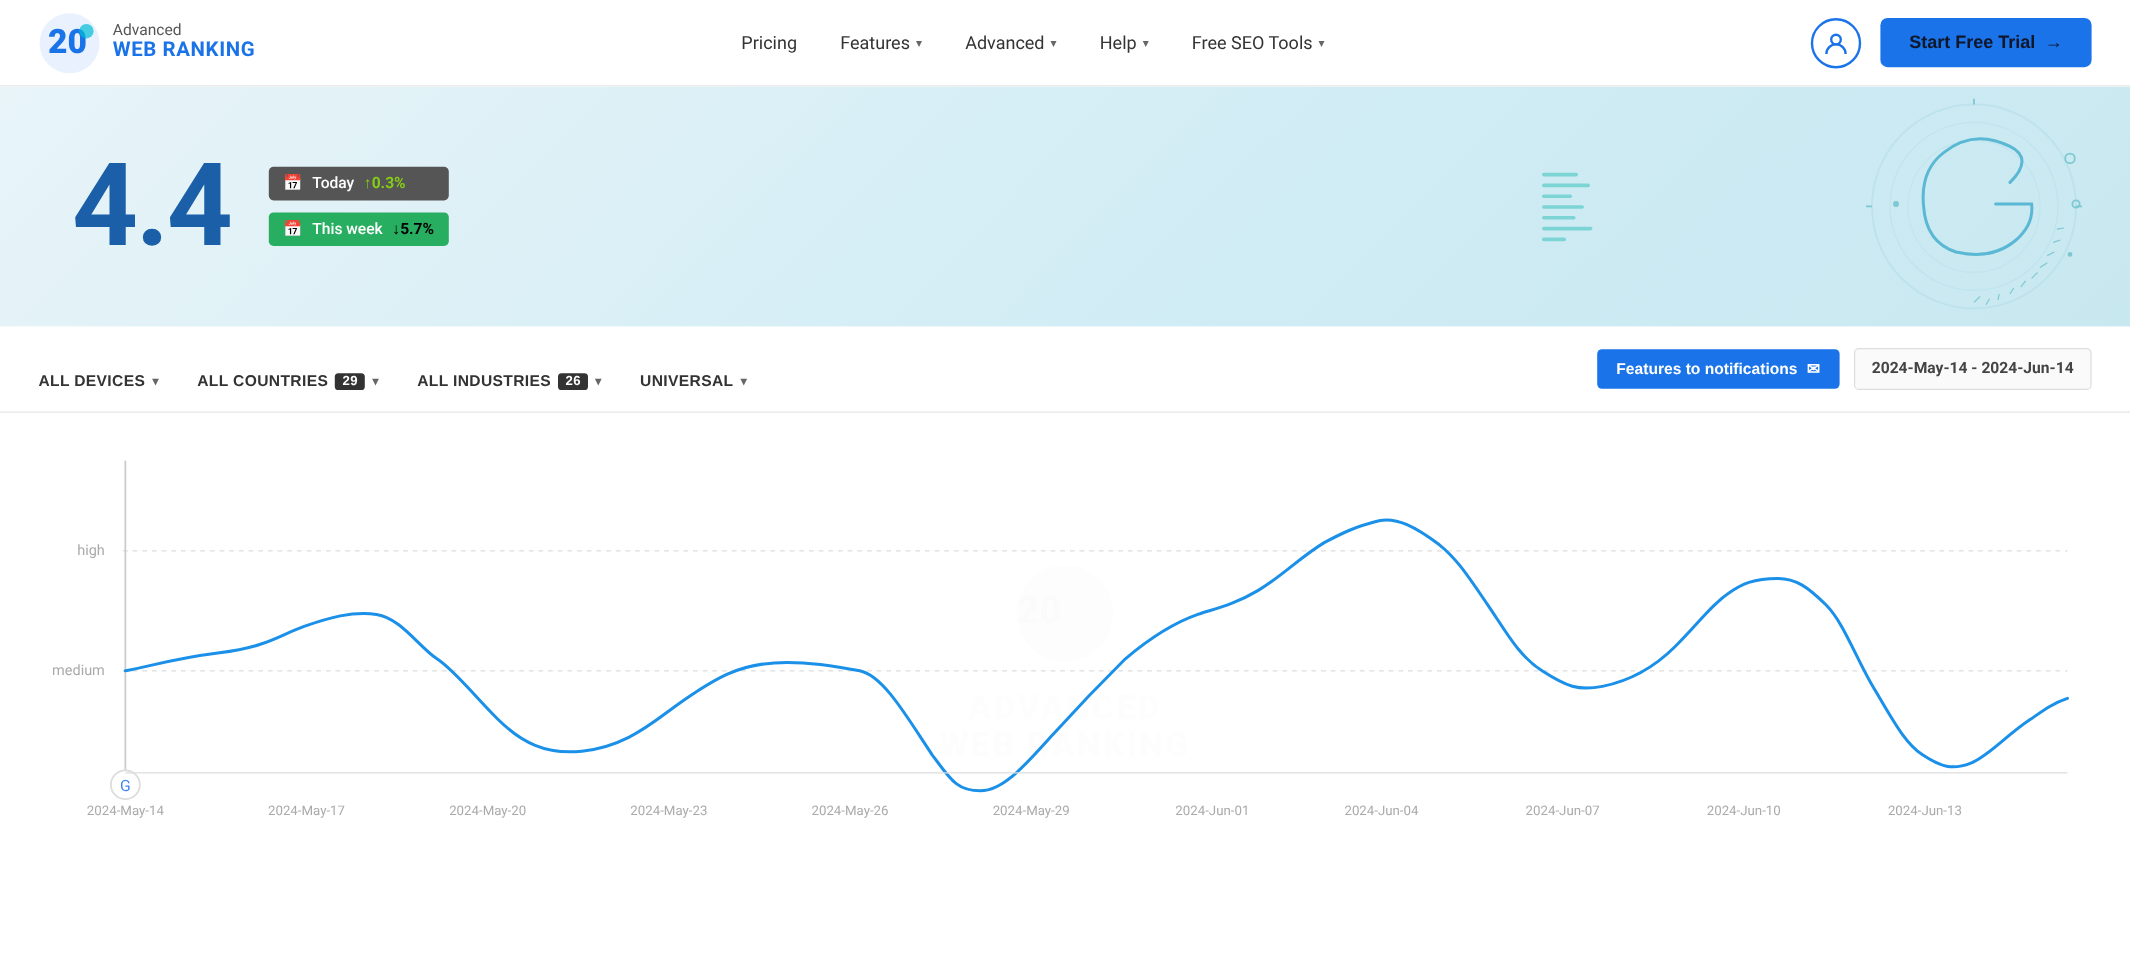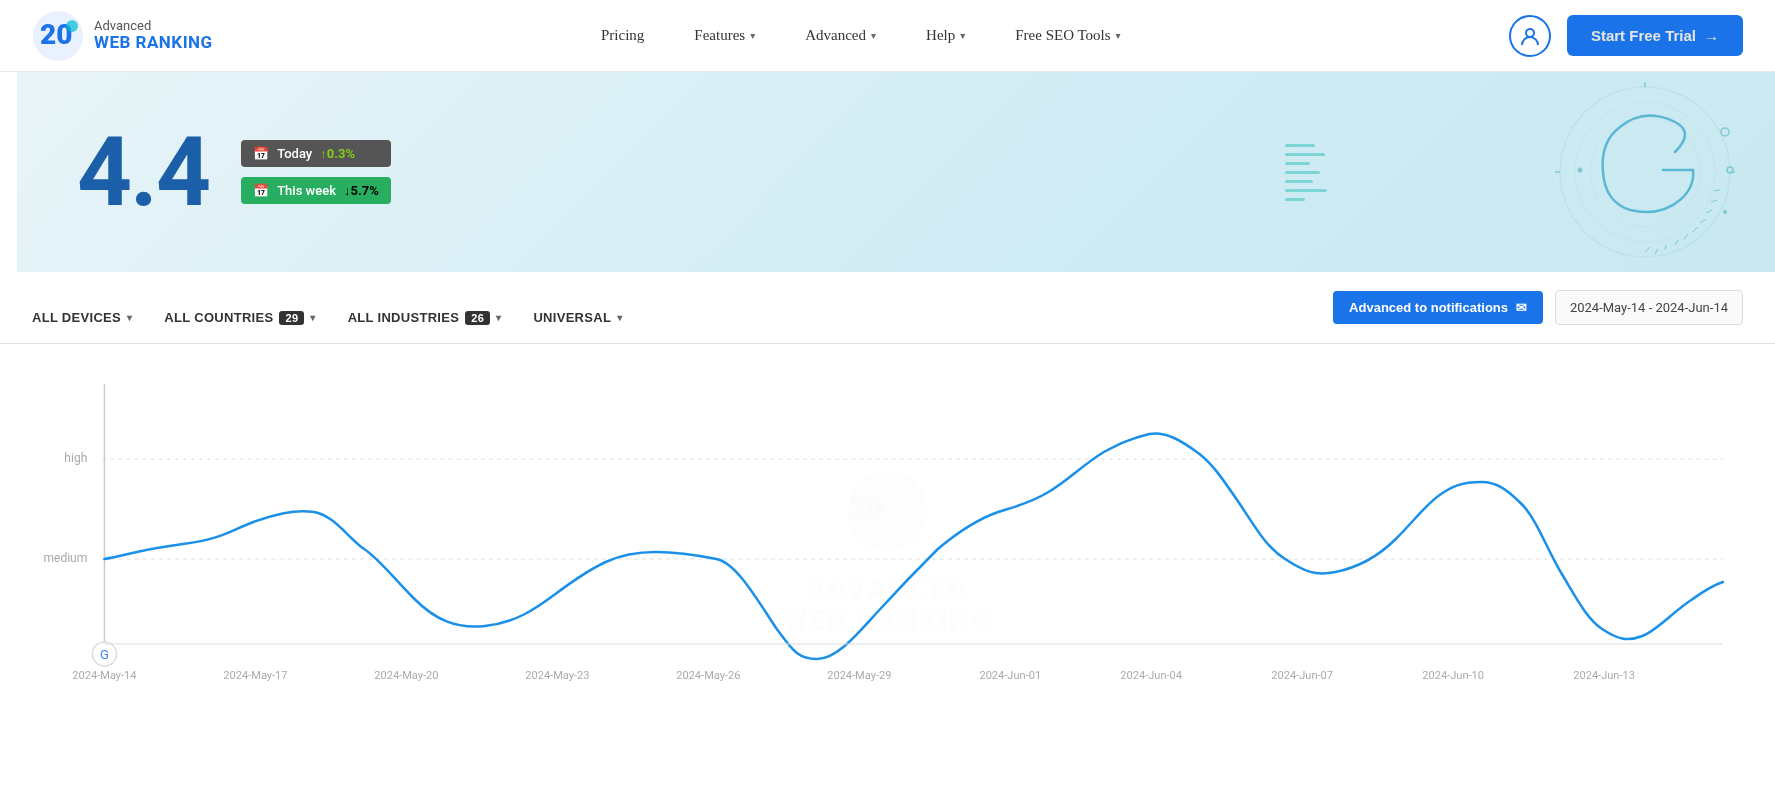--- a/index.html
+++ b/index.html
@@ -8,43 +8,43 @@
     
     .navbar {
       display: flex; align-items: center; justify-content: space-between;
       padding: 0 32px; height: 72px; border-bottom: 1px solid #e8e8e8;
       background: #fff; position: relative; z-index: 10;
     }
     .nav-logo { display: flex; align-items: center; gap: 10px; text-decoration: none; }
     .logo-text { display: flex; flex-direction: column; line-height: 1.1; }
     .logo-advanced { font-size: 13px; color: #555; font-weight: 400; }
     .logo-awr { font-size: 17px; font-weight: 700; color: #1a73e8; letter-spacing: 0.5px; }
-    .nav-links { display: flex; align-items: flex-start; gap: 50px; font-family: Liberation Serif, serif; }
+    .nav-links { display: flex; align-items: flex-start; gap: 36px; }
     .nav-link {
       color: #333; font-size: 15px; text-decoration: none; cursor: pointer;
       display: flex; align-items: center; gap: 5px; font-weight: 400;
     }
     .chevron { font-size: 10px; color: #666; }
     .nav-right { display: flex; align-items: center; gap: 16px; }
     .avatar-btn {
       width: 42px; height: 42px; border-radius: 50%; border: 2px solid #1a73e8;
       background: transparent; cursor: pointer; display: flex; align-items: center; justify-content: center;
       color: #1a73e8; font-size: 20px;
     }
     .start-trial-btn {
-      background: #1a73e8; color: #e5e5e5; border: none; border-radius: 6px;
+      background: #1a73e8; color: #0f172a; border: none; border-radius: 6px;
       padding: 12px 24px; font-size: 15px; font-weight: 600; cursor: pointer;
       display: flex; align-items: center; gap: 8px;
     }
 
     
     .hero-banner {
       background: linear-gradient(135deg, #e8f4f8 0%, #d0ecf5 60%, #c8e8f0 100%);
       padding: 25px 60px; display: flex; align-items: center; justify-content: space-between;
-      min-height: 200px; position: relative; overflow: hidden; margin-left: 17px;
+      min-height: 200px; position: relative; overflow: hidden;
     }
     .hero-left { display: flex; align-items: center; gap: 32px; }
     .big-score {
       font-size: 96px; font-weight: 700; color: #1a5fa8; line-height: 1;
       letter-spacing: -2px;
     }
     .score-badges { display: flex; flex-direction: column; gap: 10px; }
     .badge {
       display: flex; align-items: center; gap: 8px; border-radius: 4px;
       padding: 6px 12px; font-size: 13px; font-weight: 500; color: #fff; cursor: pointer;
@@ -82,21 +82,21 @@
       font-size: 11px; font-weight: 700;
     }
     .filter-right { display: flex; align-items: center; gap: 12px; }
     .subscribe-btn {
       background: #1a73e8; color: #fff; border: none; border-radius: 4px;
       padding: 9px 16px; font-size: 13px; font-weight: 600; cursor: pointer;
       display: flex; align-items: center; gap: 8px;
     }
     .date-range {
       border: 1px solid #ddd; border-radius: 4px; padding: 9px 14px;
-      font-size: 13px; color: #444; background: #fafafa; cursor: pointer;
+      font-size: 13px; color: #444; background: #fafafa; cursor: pointer; font-weight: bold;
     }
 
     
     .chart-area {
       padding: 20px 32px 30px; background: #fff; position: relative;
     }
     .chart-container { position: relative; width: 100%; height: 360px; }
     .watermark {
       position: absolute; top: 50%; left: 50%; transform: translate(-50%, -50%);
       opacity: 0.06; text-align: center; pointer-events: none;
@@ -247,21 +247,21 @@
       <span class="filter-badge">26</span>
       <span class="chevron">▾</span>
     </button>
     <button class="filter-btn">
       <span>UNIVERSAL</span>
       <span class="chevron">▾</span>
     </button>
   </div>
   <div class="filter-right">
     <button class="subscribe-btn">
-      <span>Advanced to notifications</span>
+      <span>Features to notifications</span>
       <span>✉</span>
     </button>
     <div class="date-range">
       <span>2024-May-14 - 2024-Jun-14</span>
     </div>
   </div>
 </div>
 
 <div class="chart-area">
   <div class="chart-container">

